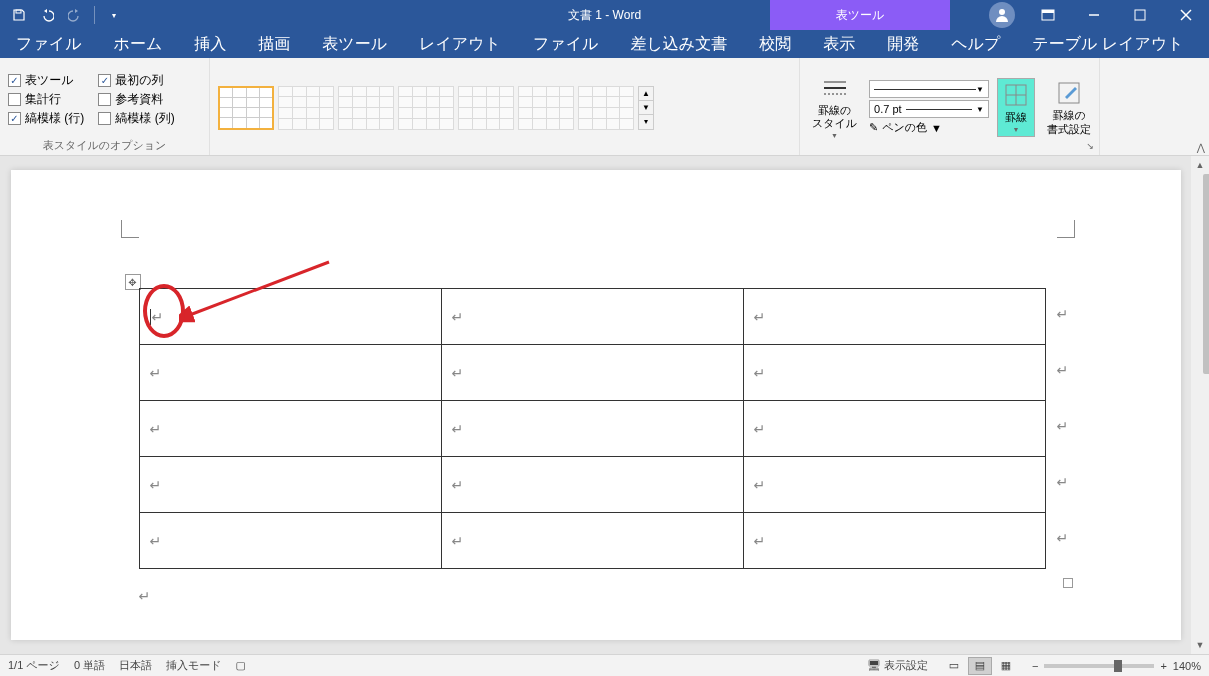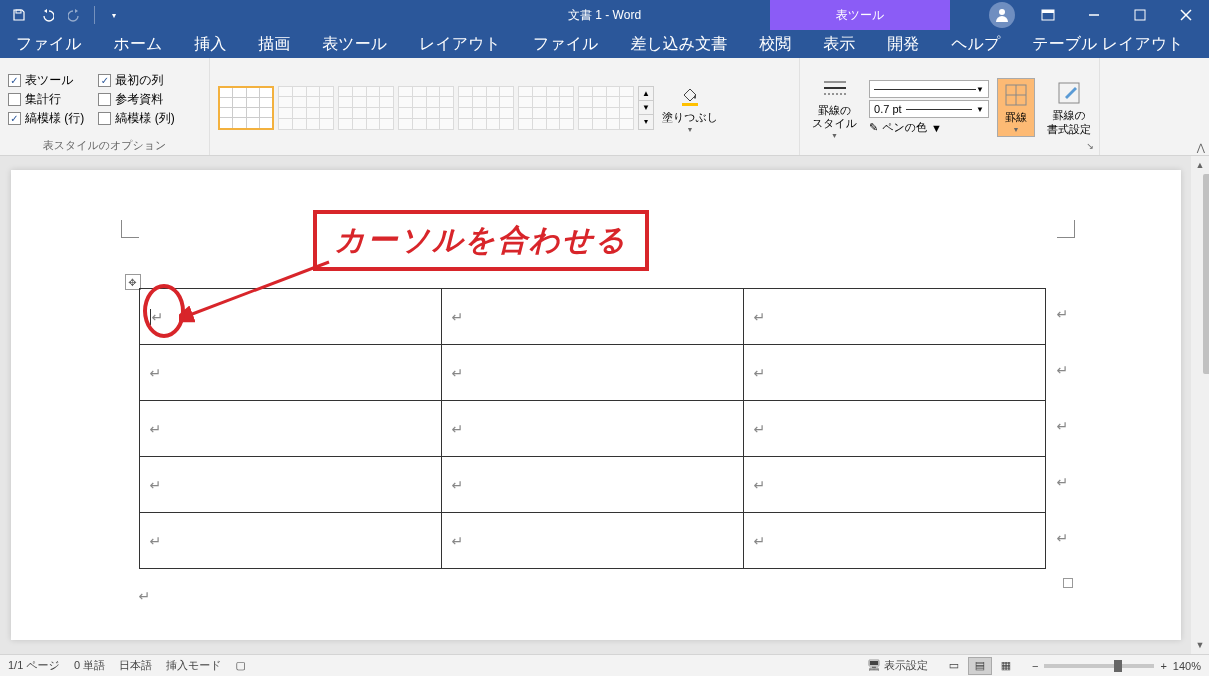--- a/index.html
+++ b/index.html
@@ -394,31 +394,20 @@
               <div class="style-cell"></div>
               <div class="style-cell"></div>
             </div>
           </div>
         <div class="gallery-more">
             <div>▲</div>
             <div>▼</div>
             <div>▾</div>
           </div>
       </div>
-      <div class="big-btn">
-        <div class="ico">
-            <svg width="24" height="24" viewBox="0 0 24 24">
-              <path d="M6 12l6-6 6 6-6 6z" fill="none" stroke="#444"></path>
-              <path d="M18 14c0 1-1 2-1 2s-1-1-1-2 1-2 1-2 1 1 1 2" fill="#444"></path>
-              <rect x="4" y="20" width="16" height="3" fill="#ffc000"></rect>
-            </svg>
-          </div>
-        <span>塗りつぶし</span>
-          <span class="dd">▼</span>
-      </div>
     </div>
   </div>
 
   <div class="rgroup" style="width:300px;position:relative">
     <div class="gcontent" style="gap:8px">
       <div class="big-btn">
         <div class="ico">
             <svg width="26" height="20">
               <line x1="2" y1="4" x2="24" y2="4" stroke="#333"></line>
               <line x1="2" y1="10" x2="24" y2="10" stroke="#333" stroke-width="2"></line>
@@ -438,21 +427,21 @@
             <span>0.7 pt</span>
             <span style="flex:1;height:1px;background:#333;margin:0 4px"></span>
             <span style="font-size:8px">▼</span>
           </div>
         <div class="penrow">
             <span>✎</span>
             <span>ペンの色</span> 
             <span class="dd">▼</span>
           </div>
       </div>
-      <div class="big-btn" style="background:#fdba74;border:1px solid #aaa">
+      <div class="big-btn" style="background:#5eead4;border:1px solid #aaa">
         <div class="ico">
             <svg width="24" height="24">
               <rect x="2" y="2" width="20" height="20" fill="none" stroke="#888"></rect>
               <line x1="2" y1="12" x2="22" y2="12" stroke="#888"></line>
               <line x1="12" y1="2" x2="12" y2="22" stroke="#888"></line>
             </svg>
           </div>
         <span>罫線</span>
           <span class="dd">▼</span>
       </div>
@@ -508,21 +497,20 @@
     </tbody>
       </table>
     <span class="rowend" style="left:1046px;top:136px">↵</span>
     <span class="rowend" style="left:1046px;top:192px">↵</span>
     <span class="rowend" style="left:1046px;top:248px">↵</span>
     <span class="rowend" style="left:1046px;top:304px">↵</span>
     <span class="rowend" style="left:1046px;top:360px">↵</span>
     <div class="resize-handle"></div>
     <span class="para-after">↵</span>
 
-    <div class="annot-box"><span class="annot-text">カーソルを合わせる</span></div>
     <svg class="annot-arrow" width="160" height="70">
         <defs>
           <marker id="ah" markerWidth="10" markerHeight="10" refX="2" refY="3" orient="auto">
             <path d="M0,0 L0,6 L8,3 z" fill="#d8252a"></path>
           </marker>
         </defs>
         <line x1="150" y1="4" x2="8" y2="58" stroke="#d8252a" stroke-width="3" marker-end="url(#ah)"></line>
       </svg>
     <div class="annot-circle"></div>
   </div>

